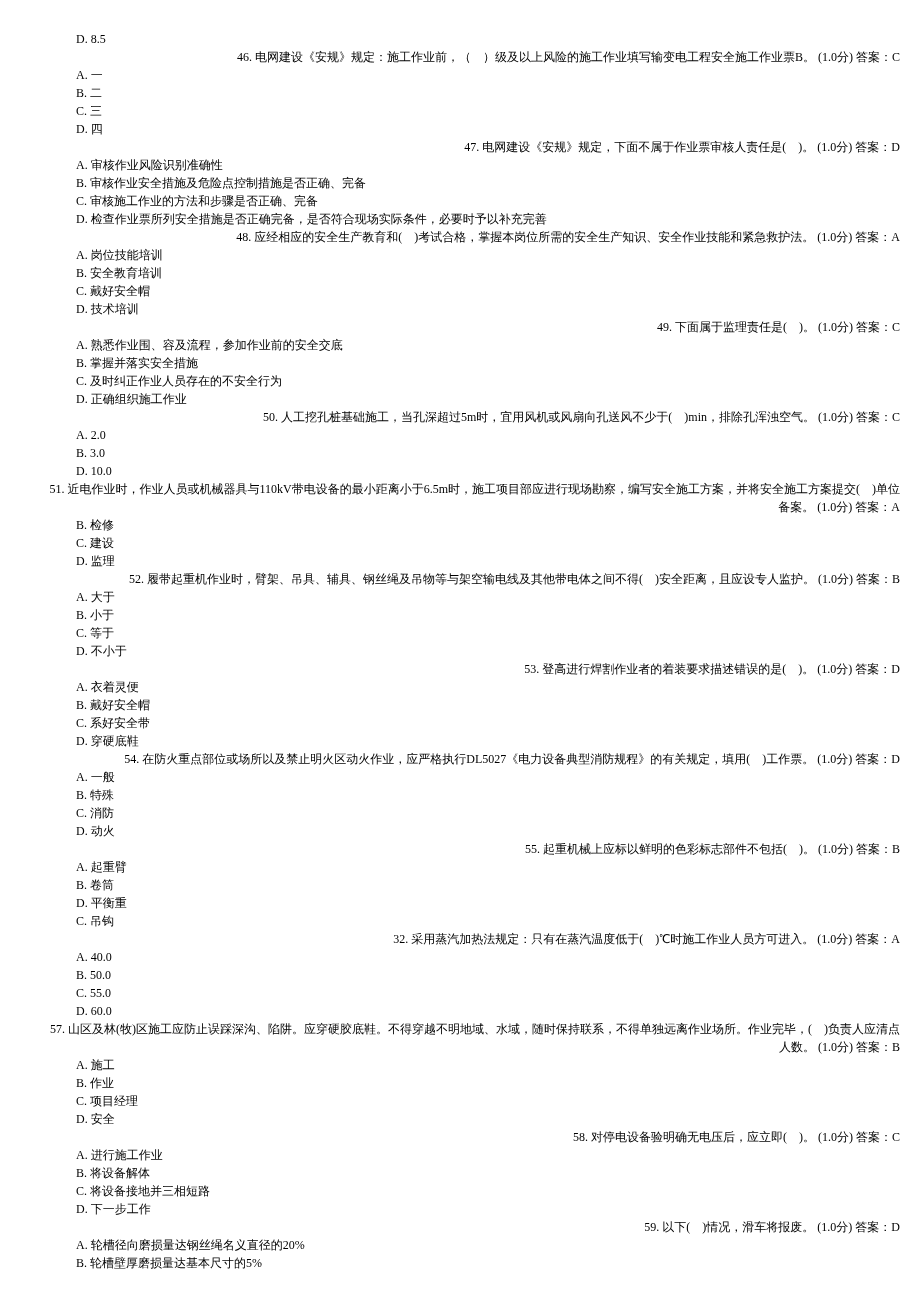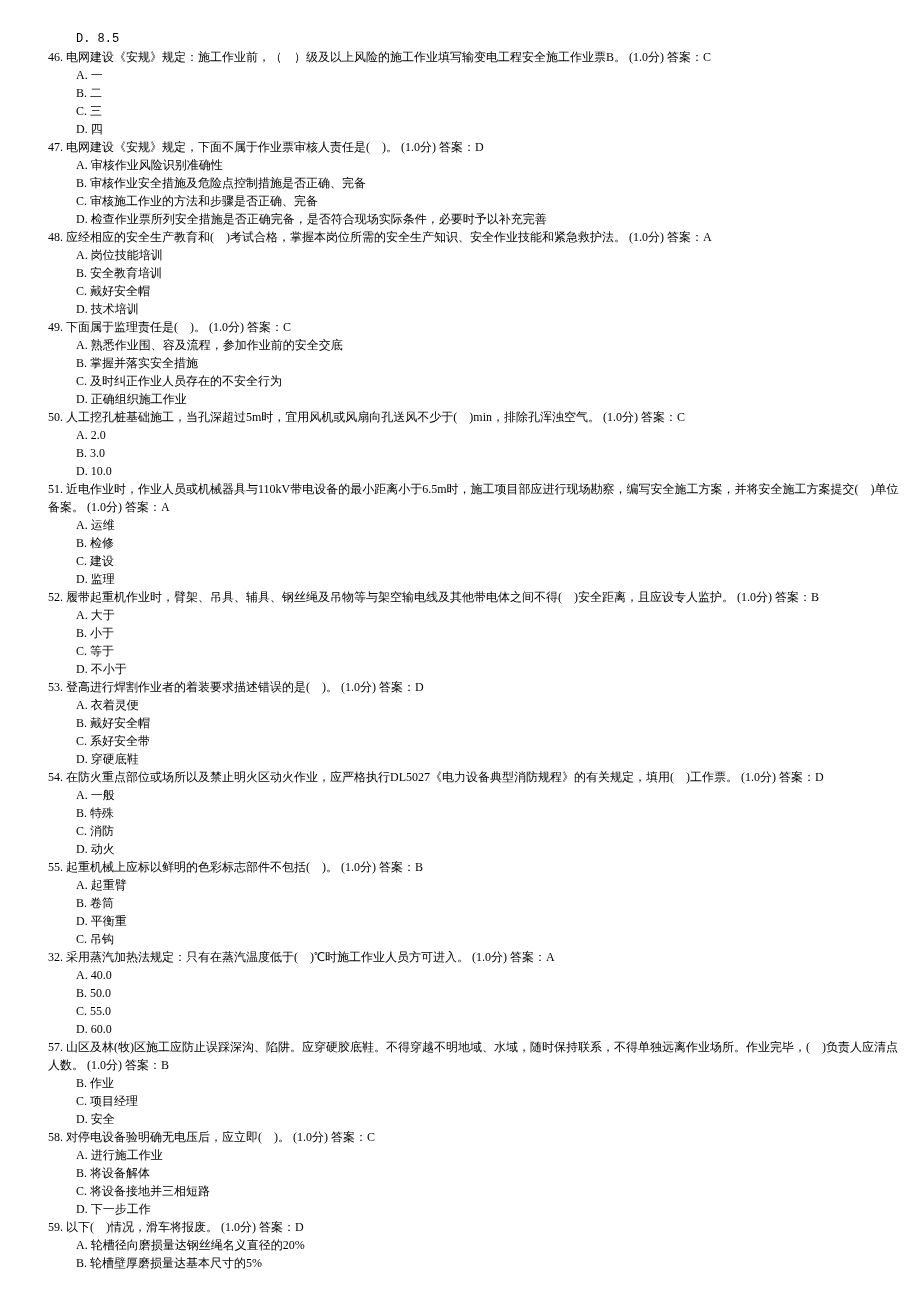--- a/index.html
+++ b/index.html
@@ -11,27 +11,27 @@
   body {
     font-family: "SimSun", "宋体", serif;
     font-size: 12px;
     line-height: 18px;
     color: #000000;
     padding: 30px 20px 40px 20px;
     box-sizing: border-box;
   }
   .q-line {
     white-space: pre-wrap;
+    text-align: right;
   }
   .opt-line {
     white-space: pre-wrap;
   }
   .stray-opt {
     padding-left: 56px;
-    font-family: Liberation Mono, monospace;
   }
   .q-indent {
     padding-left: 28px;
   }
   .opt-indent {
     padding-left: 56px;
   }
 </style>
 </head>
 <body>
@@ -56,21 +56,20 @@
     <div class="q-line q-indent">49. 下面属于监理责任是(　)。 (1.0分) 答案：C</div>
     <div class="opt-line opt-indent">A. 熟悉作业围、容及流程，参加作业前的安全交底</div>
     <div class="opt-line opt-indent">B. 掌握并落实安全措施</div>
     <div class="opt-line opt-indent">C. 及时纠正作业人员存在的不安全行为</div>
     <div class="opt-line opt-indent">D. 正确组织施工作业</div>
     <div class="q-line q-indent">50. 人工挖孔桩基础施工，当孔深超过5m时，宜用风机或风扇向孔送风不少于(　)min，排除孔浑浊空气。 (1.0分) 答案：C</div>
     <div class="opt-line opt-indent">A. 2.0</div>
     <div class="opt-line opt-indent">B. 3.0</div>
     <div class="opt-line opt-indent">D. 10.0</div>
     <div class="q-line q-indent">51. 近电作业时，作业人员或机械器具与110kV带电设备的最小距离小于6.5m时，施工项目部应进行现场勘察，编写安全施工方案，并将安全施工方案提交(　)单位备案。 (1.0分) 答案：A</div>
-    <div class="opt-line opt-indent">A. 运维</div>
     <div class="opt-line opt-indent">B. 检修</div>
     <div class="opt-line opt-indent">C. 建设</div>
     <div class="opt-line opt-indent">D. 监理</div>
     <div class="q-line q-indent">52. 履带起重机作业时，臂架、吊具、辅具、钢丝绳及吊物等与架空输电线及其他带电体之间不得(　)安全距离，且应设专人监护。 (1.0分) 答案：B</div>
     <div class="opt-line opt-indent">A. 大于</div>
     <div class="opt-line opt-indent">B. 小于</div>
     <div class="opt-line opt-indent">C. 等于</div>
     <div class="opt-line opt-indent">D. 不小于</div>
     <div class="q-line q-indent">53. 登高进行焊割作业者的着装要求描述错误的是(　)。 (1.0分) 答案：D</div>
     <div class="opt-line opt-indent">A. 衣着灵便</div>
@@ -86,20 +85,21 @@
     <div class="opt-line opt-indent">A. 起重臂</div>
     <div class="opt-line opt-indent">B. 卷筒</div>
     <div class="opt-line opt-indent">D. 平衡重</div>
     <div class="opt-line opt-indent">C. 吊钩</div>
     <div class="q-line q-indent">32. 采用蒸汽加热法规定：只有在蒸汽温度低于(　)℃时施工作业人员方可进入。 (1.0分) 答案：A</div>
     <div class="opt-line opt-indent">A. 40.0</div>
     <div class="opt-line opt-indent">B. 50.0</div>
     <div class="opt-line opt-indent">C. 55.0</div>
     <div class="opt-line opt-indent">D. 60.0</div>
     <div class="q-line q-indent">57. 山区及林(牧)区施工应防止误踩深沟、陷阱。应穿硬胶底鞋。不得穿越不明地域、水域，随时保持联系，不得单独远离作业场所。作业完毕，(　)负责人应清点人数。 (1.0分) 答案：B</div>
+    <div class="opt-line opt-indent">A. 施工</div>
     <div class="opt-line opt-indent">B. 作业</div>
     <div class="opt-line opt-indent">C. 项目经理</div>
     <div class="opt-line opt-indent">D. 安全</div>
     <div class="q-line q-indent">58. 对停电设备验明确无电压后，应立即(　)。 (1.0分) 答案：C</div>
     <div class="opt-line opt-indent">A. 进行施工作业</div>
     <div class="opt-line opt-indent">B. 将设备解体</div>
     <div class="opt-line opt-indent">C. 将设备接地并三相短路</div>
     <div class="opt-line opt-indent">D. 下一步工作</div>
     <div class="q-line q-indent">59. 以下(　)情况，滑车将报废。 (1.0分) 答案：D</div>
     <div class="opt-line opt-indent">A. 轮槽径向磨损量达钢丝绳名义直径的20%</div>

